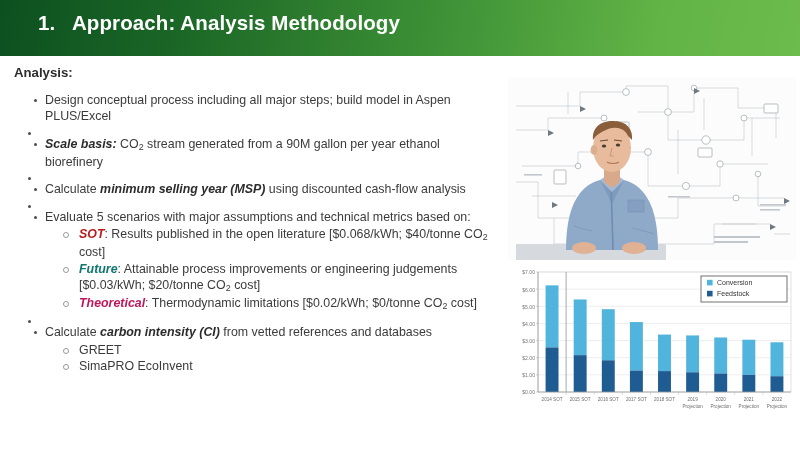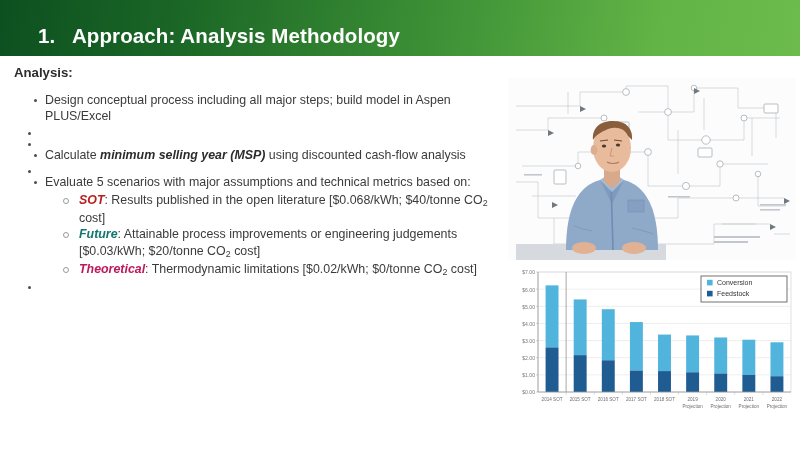--- a/index.html
+++ b/index.html
@@ -9,21 +9,21 @@
     -webkit-font-smoothing:antialiased;
   }
   .slide{position:relative;width:800px;height:450px;background:#fff;}
 
   
   .header{
     position:absolute;left:0;top:0;width:800px;height:56px;
     background:linear-gradient(100deg,#0d5020 0%,#1a6626 22%,#3e9136 55%,#62b446 82%,#6cbb4c 100%);
   }
   .header-title{
-    position:absolute;left:38px;top:24px;
+    position:absolute;left:38px;top:11px;
     color:#ffffff;font-size:20.5px;font-weight:bold;letter-spacing:.1px;
     white-space:nowrap;
   }
   .header-rule{
     position:absolute;left:0;top:56px;width:800px;height:2px;background:#ffffff;
   }
 
   
   .body-col{
     position:absolute;left:14px;top:64px;width:492px;
@@ -81,29 +81,34 @@
       <span>Approach: Analysis Methodology</span>
     </div>
   </div>
   <div class="header-rule"></div>
 
   <div class="body-col">
     <div class="approach-head">Analysis:</div>
     <ul class="lvl1" id="bullet-root">
         <li><span>Design conceptual process including all major steps; build model in Aspen PLUS/Excel</span></li>
         <li class="gap" style="list-style: none; padding: 0px; margin: 0px;"></li>
+        <li><span><b class="em">Scale basis:</b> CO<sub>2</sub> stream generated from a 90M gallon per year ethanol biorefinery</span></li>
         <li class="gap" style="list-style: none; padding: 0px; margin: 0px;"></li>
         <li><span>Calculate <b class="em">minimum selling year (MSP)</b> using discounted cash-flow analysis</span></li>
         <li class="gap" style="list-style: none; padding: 0px; margin: 0px;"></li>
         <li><span>Evaluate 5 scenarios with major assumptions and technical metrics based on:</span><ul class="lvl2">
             <li><span style="color:#b91c1c;font-weight:bold;font-style:italic;">SOT</span><span>: Results published in the open literature [$0.068/kWh; $40/tonne CO<sub>2</sub> cost]</span></li>
             <li><span style="color:#0f766e;font-weight:bold;font-style:italic;">Future</span><span>: Attainable process improvements or engineering judgements [$0.03/kWh; $20/tonne CO<sub>2</sub> cost]</span></li>
             <li><span style="color:#be185d;font-weight:bold;font-style:italic;">Theoretical</span><span>: Thermodynamic limitations [$0.02/kWh; $0/tonne CO<sub>2</sub> cost]</span></li>
           </ul></li>
         <li class="gap" style="list-style: none; padding: 0px; margin: 0px;"></li>
+        <li><span>Calculate <b class="em">carbon intensity (CI)</b> from vetted references and databases</span><ul class="lvl2">
+            <li><span>GREET</span></li>
+            <li><span>SimaPRO EcoInvent</span></li>
+          </ul></li>
       </ul>
   </div>
 
   <div class="photo">
     <svg width="288" height="182" viewBox="0 0 288 182">
       <rect x="0" y="0" width="288" height="182" fill="#fcfcfc"></rect>
 
       <g stroke="#b9bfc7" stroke-width="0.6" fill="none" opacity="0.95">
         <path d="M8 28 H72 V14 H118"></path>
         <path d="M8 52 H40 V40 H96"></path>

